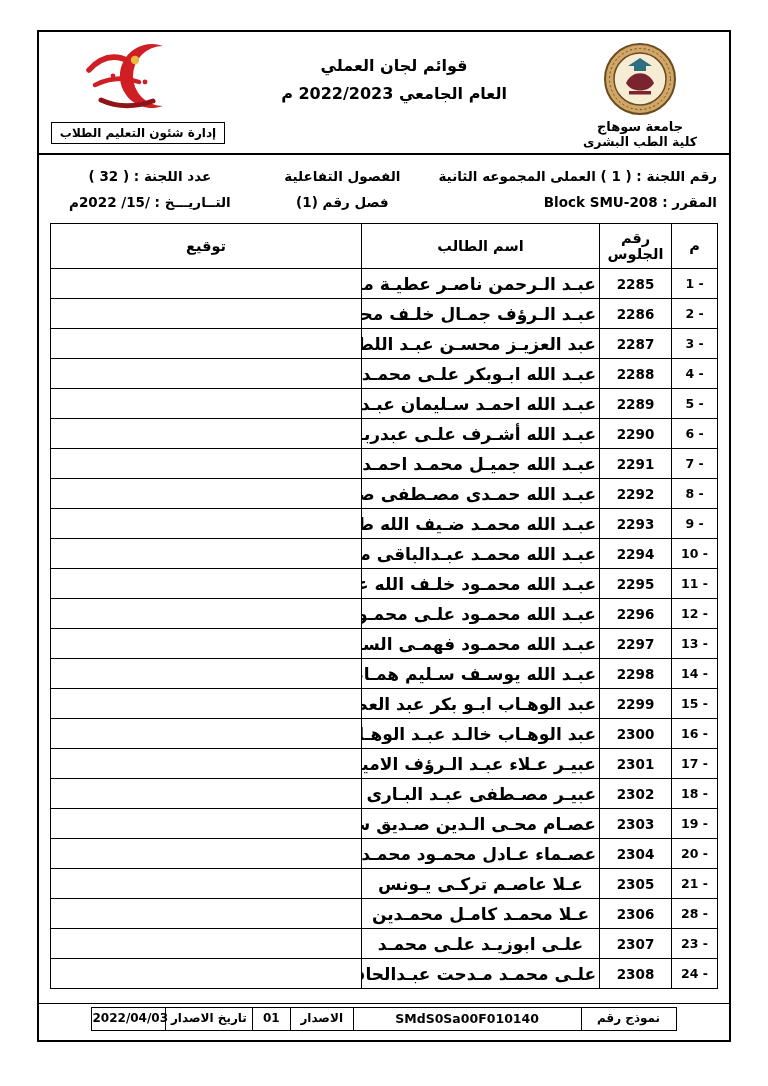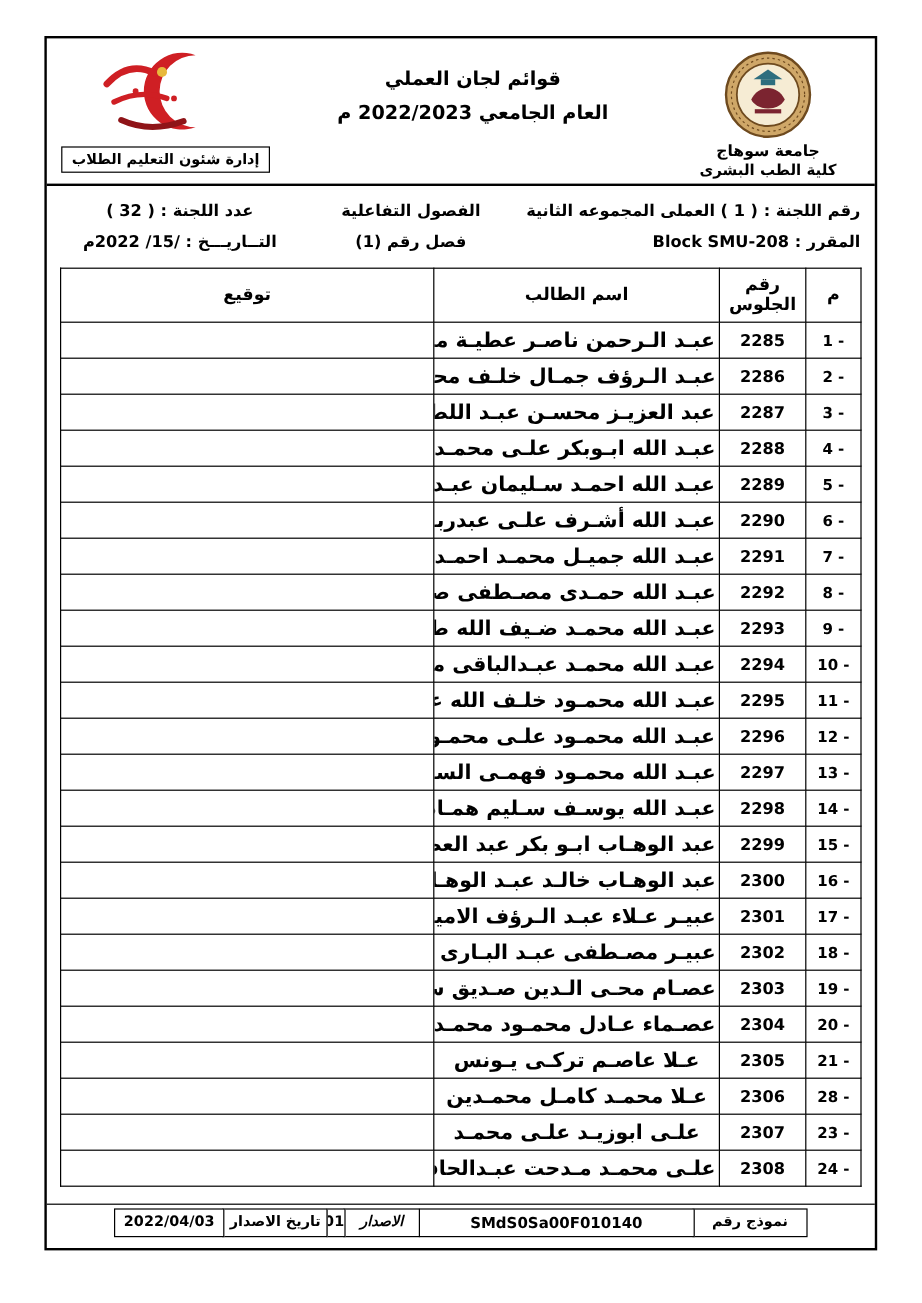--- a/index.html
+++ b/index.html
@@ -52,24 +52,24 @@
   
   .footer-line { position:absolute; left:0; right:0; bottom:36px; border-top:1.6px solid #000; }
   .footer-row  { position:absolute; left:0; right:0; bottom:9px; display:flex; justify-content:center; }
   .f-cell {
     border:1.6px solid #000; box-sizing:border-box; height:24px; line-height:21px;
     font-weight:bold; font-size:12px; text-align:center; background:#fff;
   }
   .f-cell + .f-cell { margin-right:-1.6px; }
   .w-form  { width:96px; }
   .w-code  { width:230px; direction:ltr; unicode-bidi:embed; font-size:12.5px; }
-  .w-issue { width:64px;font-style:italic; }
-  .w-issno { width:16px; }
+  .w-issue { width:64px; }
+  .w-issno { width:40px; }
   .w-datel { width:88px; }
-  .w-date  { width:92px; direction:ltr; unicode-bidi:embed; }
+  .w-date  { width:75px; direction:ltr; unicode-bidi:embed; }
 </style>
 </head>
 <body>
 
 <div class="page">
   <div class="sheet">
 
     <div class="header">
 
       <div class="h-right">

